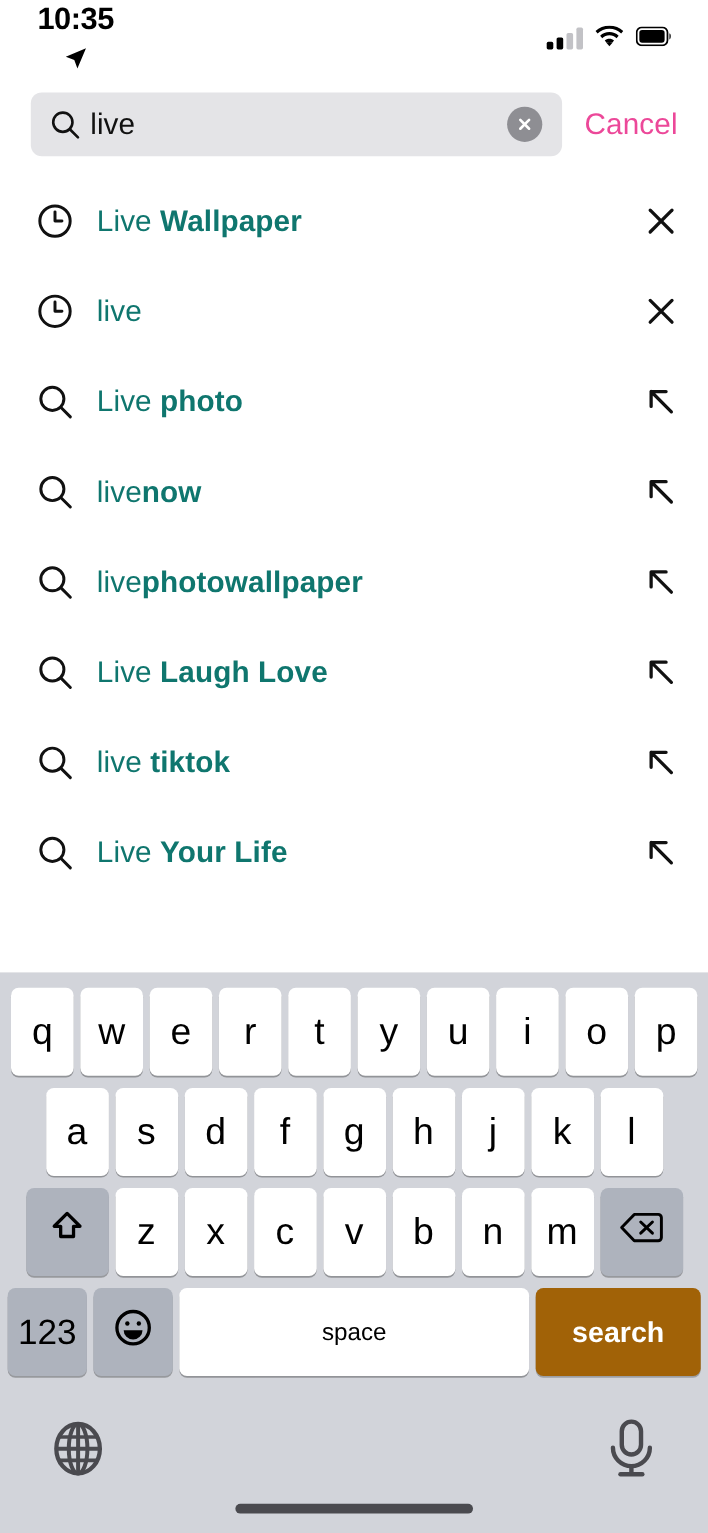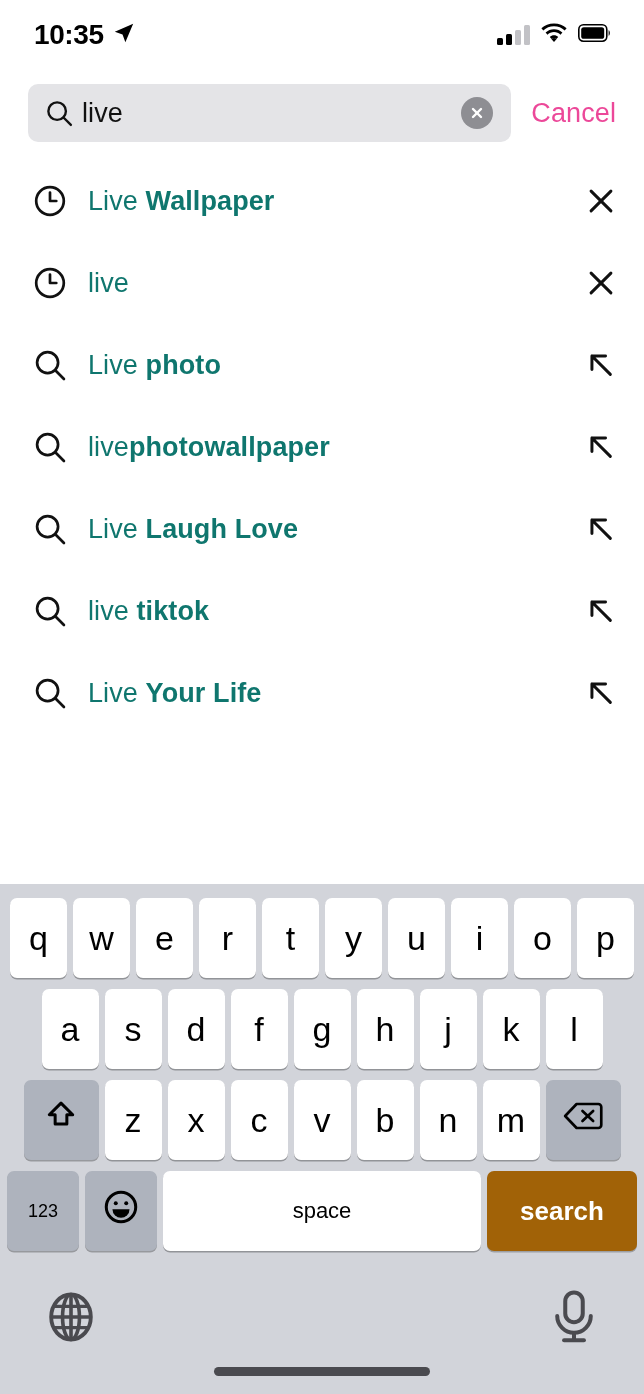--- a/index.html
+++ b/index.html
@@ -11,21 +11,21 @@
     overflow:hidden;
   }
   #screen { position:relative; width:644px; height:1394px; background:#fff; }
 
   
   .statusbar {
     position:absolute; top:0; left:0; width:644px; height:70px;
     display:flex; align-items:center; justify-content:space-between;
     padding:0 32px 0 34px;
   }
-  .sb-left { display:flex; align-items:center; gap:9px; }
+  .sb-left { display:flex; align-items:center; gap:9px;flex-direction:column; }
   .sb-time { font-size:28px; font-weight:bold; color:#000; letter-spacing:-0.4px; }
   .sb-right { display:flex; align-items:center; gap:11px; }
 
   
   .bars { display:flex; align-items:flex-end; gap:3px; height:20px; }
   .bars i { width:6px; border-radius:1.5px; background:#000; display:block; }
   .bars i:nth-child(1){ height:7px; }
   .bars i:nth-child(2){ height:11px; }
   .bars i:nth-child(3){ height:15px; background:#c2c2c6; }
   .bars i:nth-child(4){ height:20px; background:#c2c2c6; }
@@ -78,21 +78,21 @@
     height:80px; background:#ffffff; border-radius:7px;
     display:flex; align-items:center; justify-content:center;
     font-size:34px; font-weight:500; color:#000;
     box-shadow:0 1.5px 0 rgba(0,0,0,0.30);
     cursor:pointer; user-select:none;
   }
   .key.letter { width:57px; }
   .key.dark { background:#aeb3bd; box-shadow:0 1.5px 0 rgba(0,0,0,0.28); }
   .key.shift { width:75px; }
   .key.backspace { width:75px; }
-  .key.num { width:72px; font-size:18px; font-weight:400; }
+  .key.num { width:72px; font-size:32px; font-weight:400; }
   .key.emoji { width:72px; }
   .key.space { flex:1; max-width:318px; font-size:22px; font-weight:400; }
   .key.search-key {
     width:150px; background:#a16207; color:#fff;
     font-size:26px; font-weight:bold;
     box-shadow:0 1.5px 0 rgba(0,0,0,0.25);
   }
 
   .kb-bottom {
     position:absolute; bottom:0; left:0; width:644px; height:128px;
@@ -184,20 +184,30 @@
             <line x1="5" y1="5" x2="19" y2="19" stroke="#111" stroke-width="2.1" stroke-linecap="round"></line>
             <line x1="19" y1="5" x2="5" y2="19" stroke="#111" stroke-width="2.1" stroke-linecap="round"></line>
           </svg></span>
       </div>
       <div class="sugg-row">
         <span class="sugg-lead"><svg width="36" height="36" viewBox="0 0 24 24">
             <circle cx="10.4" cy="10.4" r="7" fill="none" stroke="#111" stroke-width="1.8"></circle>
             <line x1="15.5" y1="15.5" x2="21.3" y2="21.3" stroke="#111" stroke-width="1.8" stroke-linecap="round"></line>
           </svg></span>
         <span class="sugg-text"><span class="pre">Live </span><span class="bold">photo</span></span>
+        <span class="sugg-trail"><svg width="34" height="34" viewBox="0 0 24 24">
+            <path d="M5.6 5.6h9.6M5.6 5.6v9.6M5.6 5.6 18.6 18.6" fill="none" stroke="#111" stroke-width="2.1" stroke-linecap="round" stroke-linejoin="round"></path>
+          </svg></span>
+      </div>
+      <div class="sugg-row">
+        <span class="sugg-lead"><svg width="36" height="36" viewBox="0 0 24 24">
+            <circle cx="10.4" cy="10.4" r="7" fill="none" stroke="#111" stroke-width="1.8"></circle>
+            <line x1="15.5" y1="15.5" x2="21.3" y2="21.3" stroke="#111" stroke-width="1.8" stroke-linecap="round"></line>
+          </svg></span>
+        <span class="sugg-text"><span class="pre">live</span><span class="bold">now</span></span>
         <span class="sugg-trail"><svg width="34" height="34" viewBox="0 0 24 24">
             <path d="M5.6 5.6h9.6M5.6 5.6v9.6M5.6 5.6 18.6 18.6" fill="none" stroke="#111" stroke-width="2.1" stroke-linecap="round" stroke-linejoin="round"></path>
           </svg></span>
       </div>
       <div class="sugg-row">
         <span class="sugg-lead"><svg width="36" height="36" viewBox="0 0 24 24">
             <circle cx="10.4" cy="10.4" r="7" fill="none" stroke="#111" stroke-width="1.8"></circle>
             <line x1="15.5" y1="15.5" x2="21.3" y2="21.3" stroke="#111" stroke-width="1.8" stroke-linecap="round"></line>
           </svg></span>
         <span class="sugg-text"><span class="pre">live</span><span class="bold">photowallpaper</span></span>

